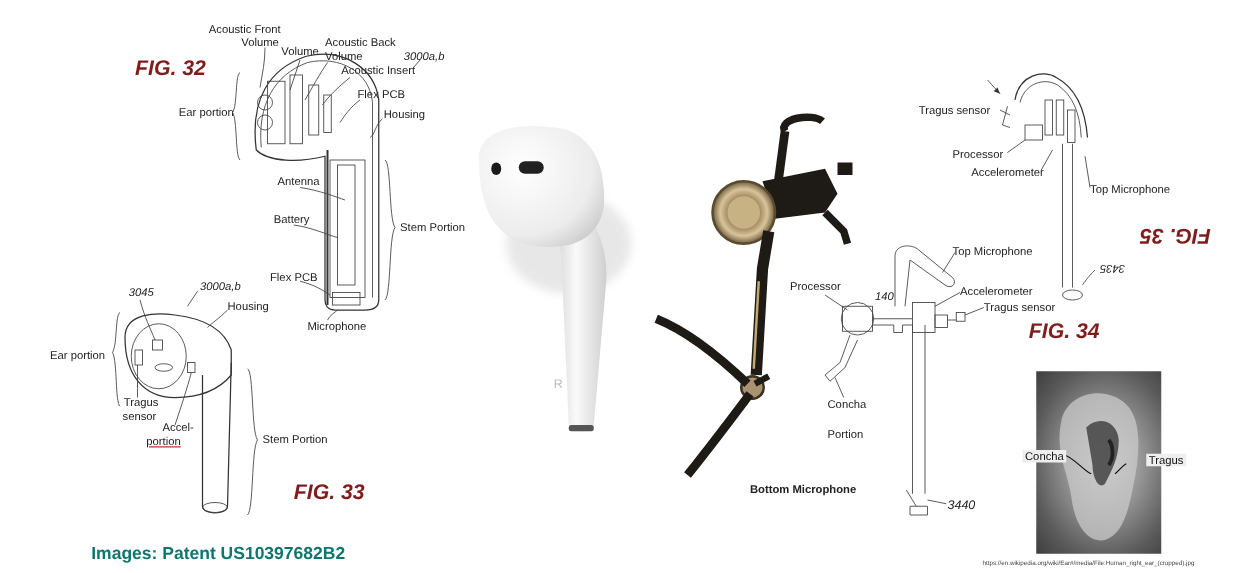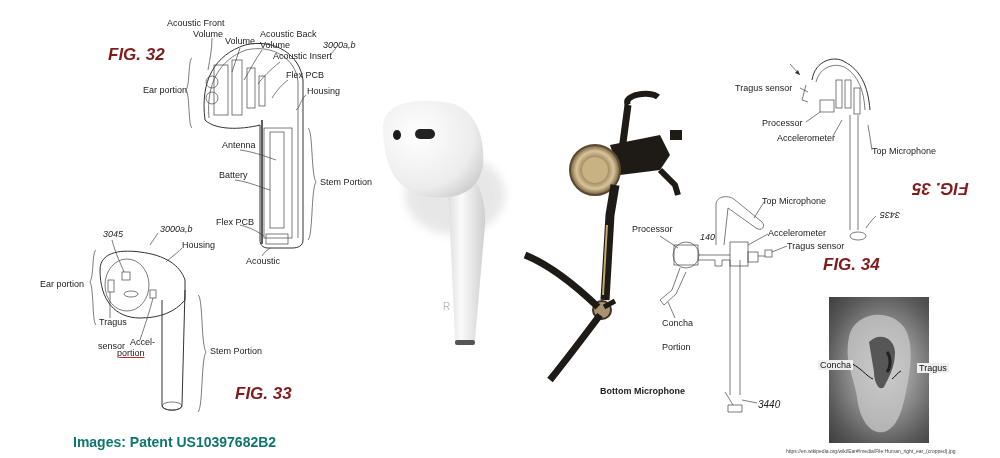--- a/index.html
+++ b/index.html
@@ -31,21 +31,21 @@
   <div class="lbl" style="left:260px; top:30px;">Acoustic Back</div>
   <div class="lbl" style="left:260px; top:41px;">Volume</div>
   <div class="lbl" style="left:273px; top:52px;">Acoustic Insert</div>
   <div class="lbl" style="left:286px; top:71px;">Flex PCB</div>
   <div class="lbl" style="left:307px; top:87px;">Housing</div>
   <div class="lbl" style="left:143px; top:86px;">Ear portion</div>
   <div class="lbl" style="left:222px; top:141px;">Antenna</div>
   <div class="lbl" style="left:219px; top:171px;">Battery</div>
   <div class="lbl" style="left:320px; top:178px;">Stem Portion</div>
   <div class="lbl" style="left:216px; top:218px;">Flex PCB</div>
-  <div class="lbl" style="left:246px; top:257px;">Acoustic</div>
+  <div class="lbl" style="left:246px; top:257px;">Microphone</div>
 
   <svg style="left:0;top:0;" width="1000" height="458">
 
     <path class="draw" d="M205,120 C200,80 215,55 245,45 C275,38 300,55 303,80 L303,240 C303,246 298,248 292,248 L268,248 C262,248 260,244 260,240 L260,125 C240,130 215,130 205,120 Z"></path>
     <path class="thin" d="M209,118 C206,84 219,60 246,50 C272,44 296,58 298,82 L298,238"></path>
 
     <rect class="thin" x="214" y="65" width="14" height="50"></rect>
     <circle class="thin" cx="212" cy="82" r="6"></circle>
     <circle class="thin" cx="212" cy="98" r="6"></circle>
     <rect class="thin" x="232" y="60" width="10" height="55"></rect>
@@ -74,21 +74,21 @@
   </svg>
 </div>
 
 <div>
   <div class="fig" style="left:235px; top:384px;">FIG. 33</div>
   <div class="ref" style="left:160px; top:224px;">3000a,b</div>
   <div class="ref" style="left:103px; top:229px;">3045</div>
   <div class="lbl" style="left:182px; top:241px;">Housing</div>
   <div class="lbl" style="left:40px; top:280px;">Ear portion</div>
   <div class="lbl" style="left:99px; top:318px;">Tragus</div>
-  <div class="lbl" style="left:98px; top:329px;margin-top:13px;">sensor</div>
+  <div class="lbl" style="left:98px; top:329px;">sensor</div>
   <div class="lbl" style="left:130px; top:338px;">Accel-</div>
   <div class="lbl" style="left:117px; top:349px; text-decoration:underline; text-decoration-color:#c03030;">portion</div>
   <div class="lbl" style="left:210px; top:347px;">Stem Portion</div>
 
   <svg style="left:0;top:0;" width="1000" height="458">
 
     <path class="draw" d="M100,270 C100,250 125,250 140,252 C165,255 180,265 185,280 L185,300 C175,312 160,318 140,318 C115,318 100,300 100,270 Z"></path>
     <ellipse class="thin" cx="127" cy="285" rx="22" ry="26"></ellipse>
     <rect class="thin" x="122" y="272" width="8" height="8"></rect>
     <ellipse class="thin" cx="131" cy="294" rx="7" ry="3"></ellipse>

